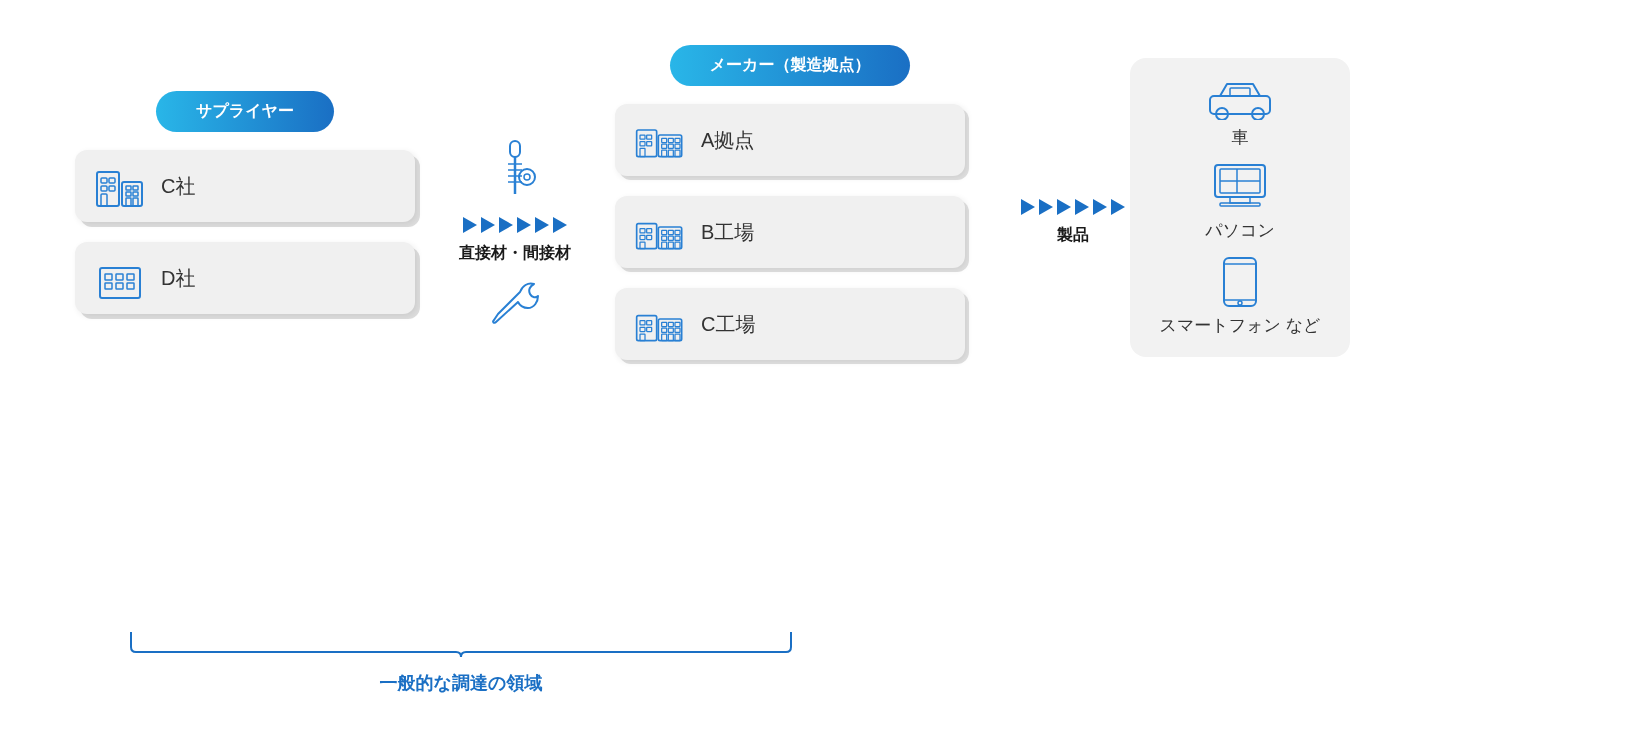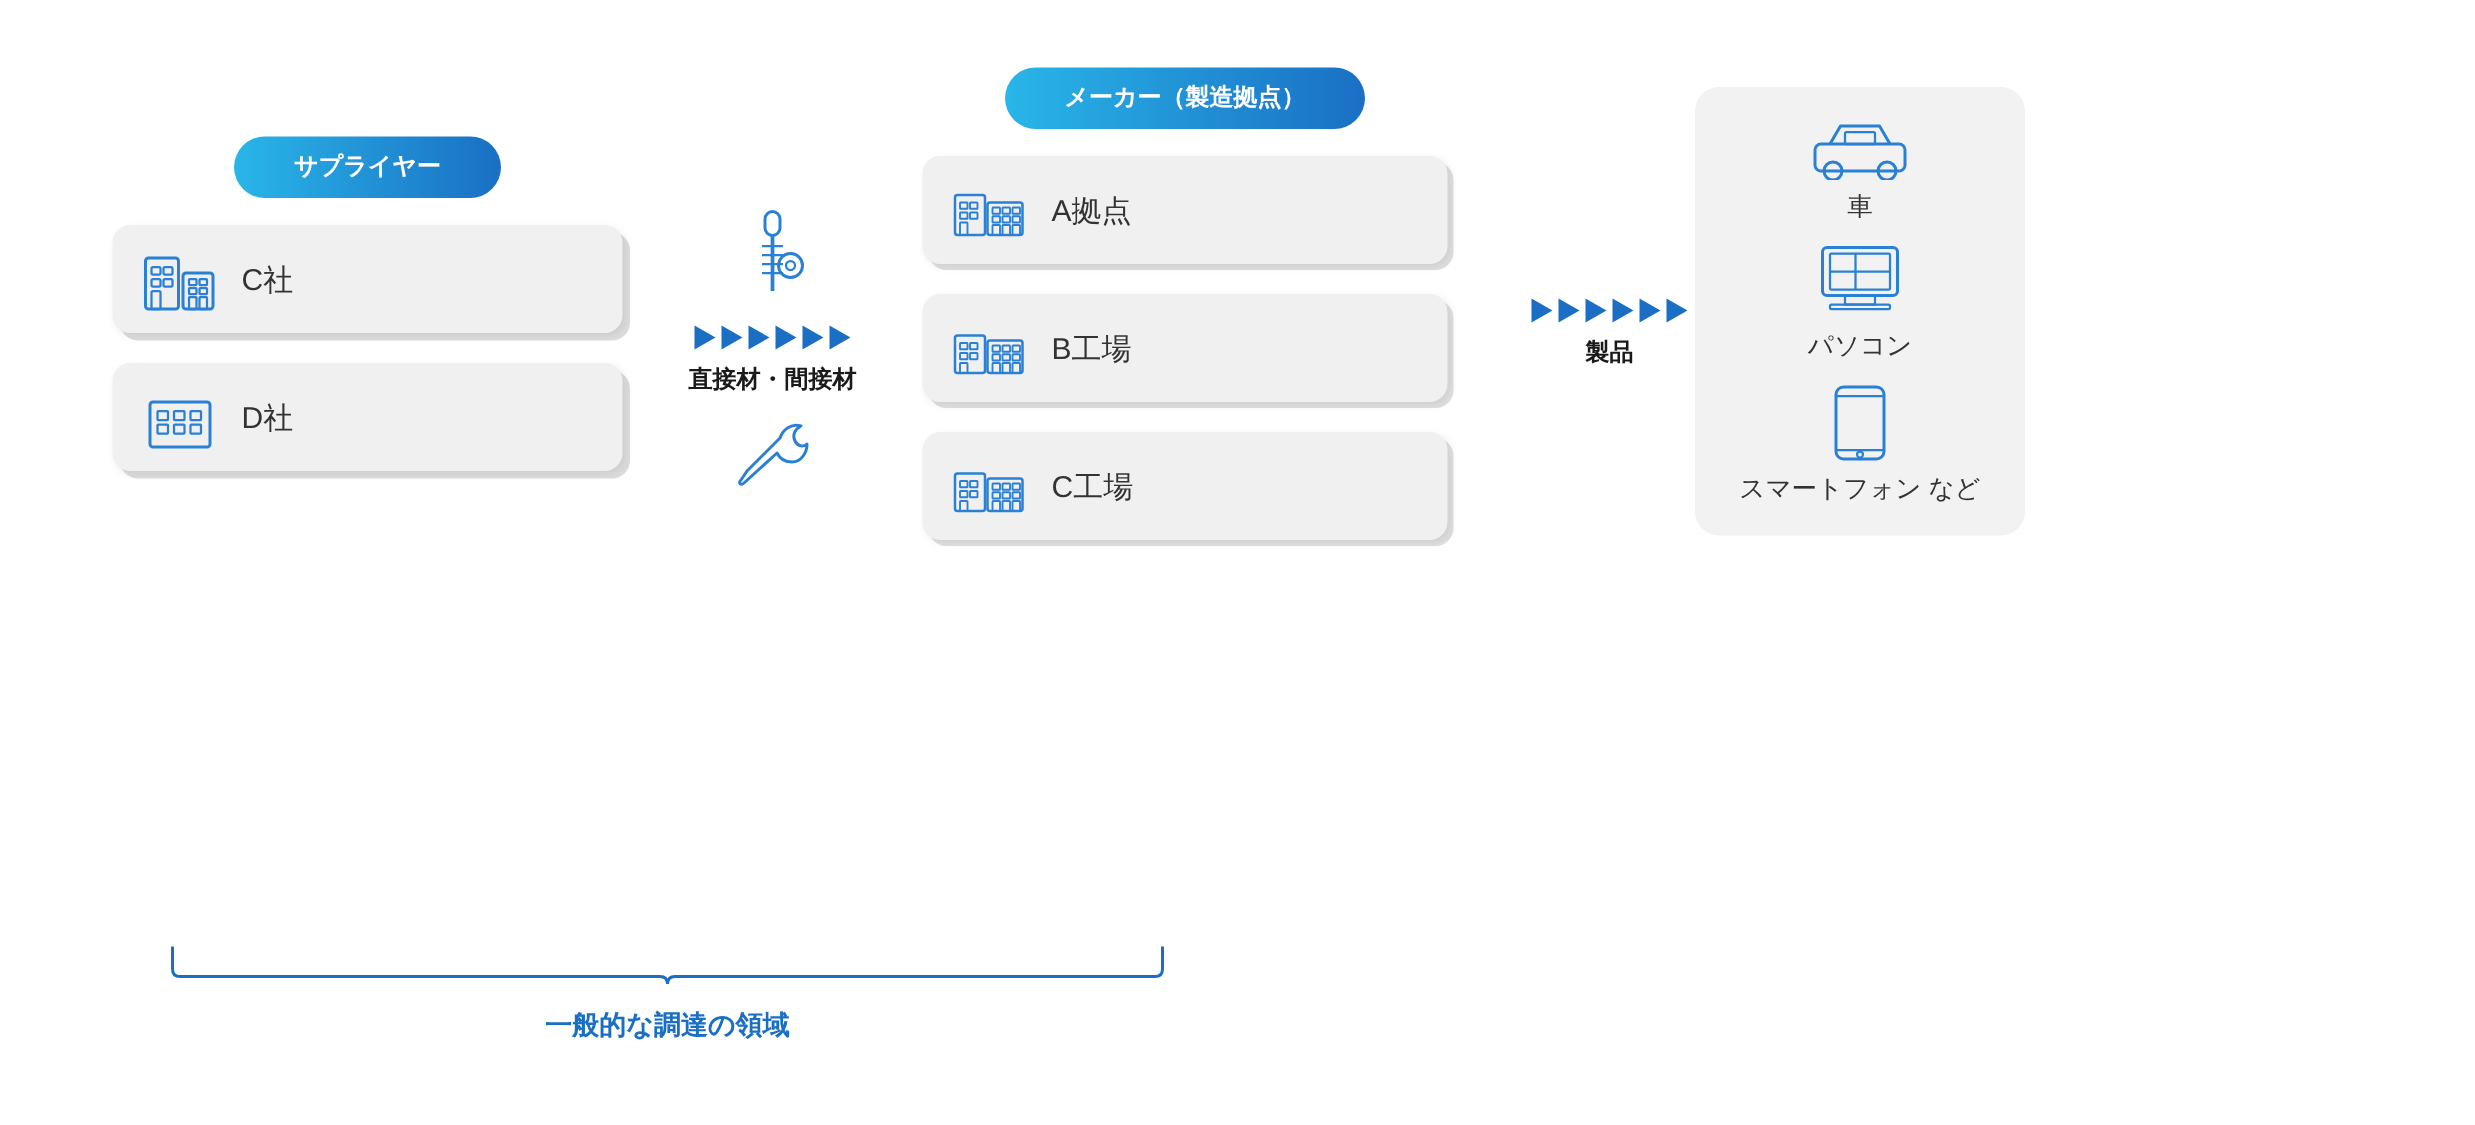--- a/index.html
+++ b/index.html
@@ -163,21 +163,21 @@
 
     .enduser-label {
       font-size: 17px;
       color: #333;
     }
 
     
     .bottom-section {
       position: absolute;
       bottom: 30px;
-      left: 30px;
+      left: 46px;
       width: 680px;
     }
 
     .brace-text {
       font-size: 18px;
       font-weight: bold;
       color: #1a6fc4;
       text-align: center;
       margin-top: 10px;
     }

